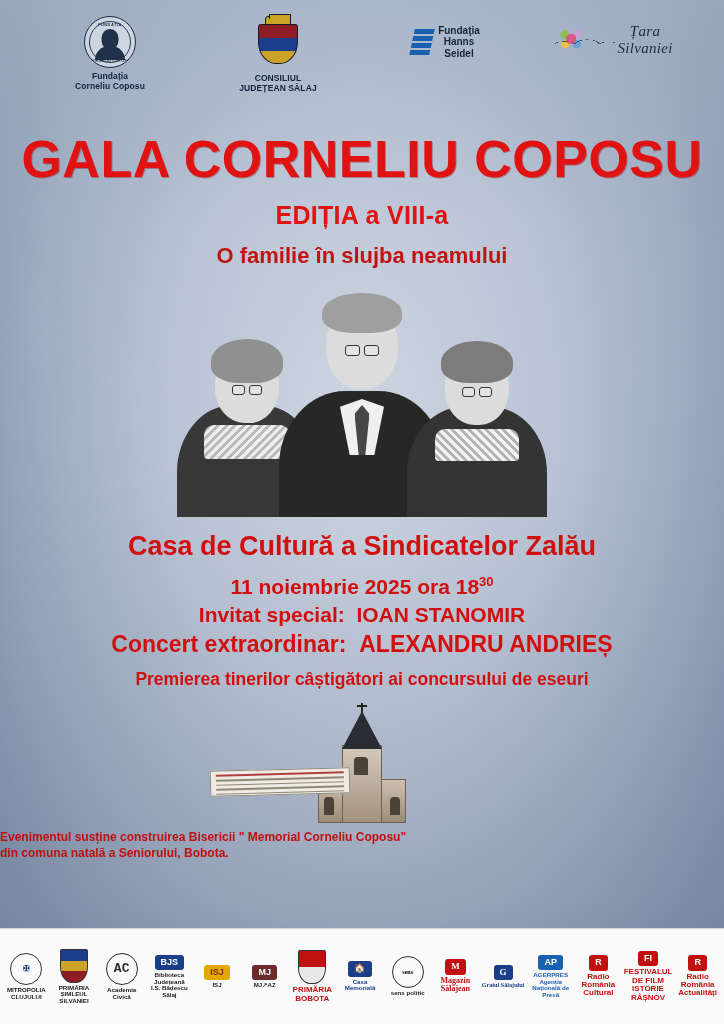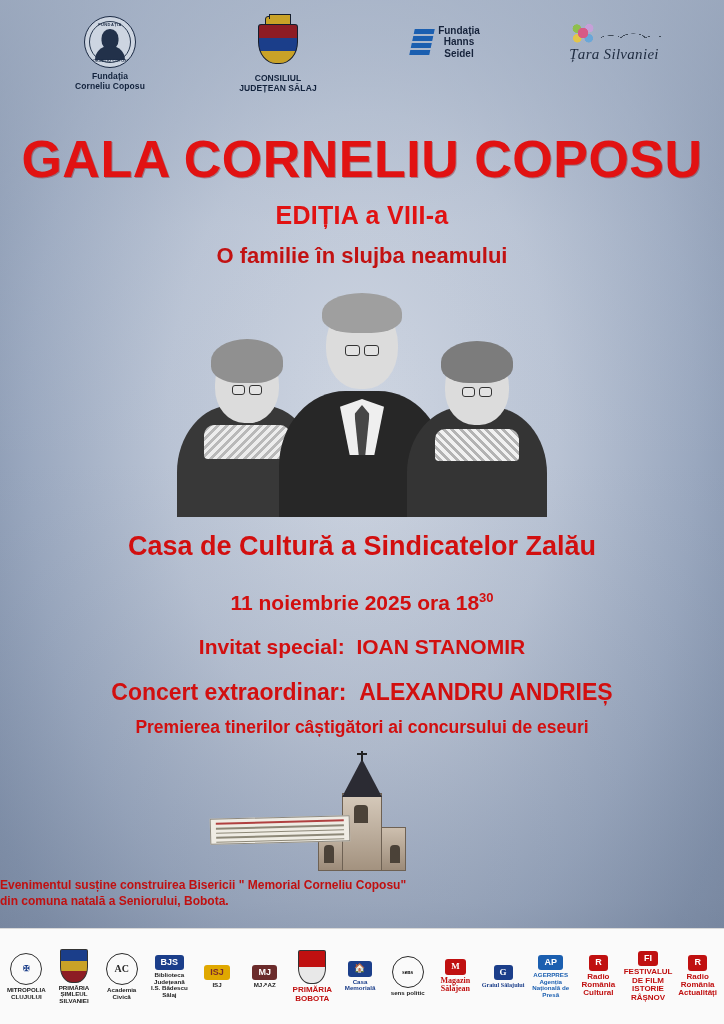--- a/index.html
+++ b/index.html
@@ -156,21 +156,20 @@
     font-size: 10px;
     font-weight: bold;
     color: #16233b;
     line-height: 1.16;
   }
 
   
   .ts {
     height: 52px;
     display: flex;
-    flex-direction: column;
     justify-content: center;
     align-items: center;
   }
   .ts-art {
     position: relative;
     width: 96px; height: 28px;
   }
   .ts-art .flower {
     position: absolute;
     left: 6px; top: 0;
@@ -339,30 +338,30 @@
     position: relative; z-index: 3;
     text-align: center;
     margin-top: 14px;
     font-size: 27px;
     font-weight: bold;
     color: #d20f0f;
   }
   .datetime {
     position: relative; z-index: 3;
     text-align: center;
-    margin-top: 28px;
+    margin-top: 12px;
     font-size: 21px;
     font-weight: bold;
     color: #d20f0f;
   }
   .datetime sup { font-size: 13px; }
   .guest, .concert {
     position: relative; z-index: 3;
     text-align: center;
-    margin-top: 20px;
+    margin-top: 4px;
     color: #d20f0f;
     font-weight: bold;
   }
   .guest { font-size: 21px; }
   .concert { font-size: 23px; }
   .awards {
     position: relative; z-index: 3;
     text-align: center;
     margin-top: 11px;
     font-size: 17.5px;
@@ -640,21 +639,21 @@
 CLUJULUI</div>
     </div>
 
     <div class="partner">
       <div class="crest-small"></div>
       <div class="p-label" style="white-space:pre-line">PRIMĂRIA
 ȘIMLEUL SILVANIEI</div>
     </div>
 
     <div class="partner">
-      <div class="circle-logo" style="border-color:#2b2b2b;color:#2b2b2b;font-family:Liberation Serif, serif;font-size:10px;">AC</div>
+      <div class="circle-logo" style="border-color:#2b2b2b;color:#2b2b2b;font-family:Liberation Mono, monospace;font-size:13px;">AC</div>
       <div class="p-label" style="white-space:pre-line">Academia Civică</div>
     </div>
 
     <div class="partner">
       <div class="box-logo" style="background:#1b3e8a;">BJS</div>
       <div class="p-label" style="white-space:pre-line">Biblioteca Județeană
 I.S. Bădescu Sălaj</div>
     </div>
 
     <div class="partner">

